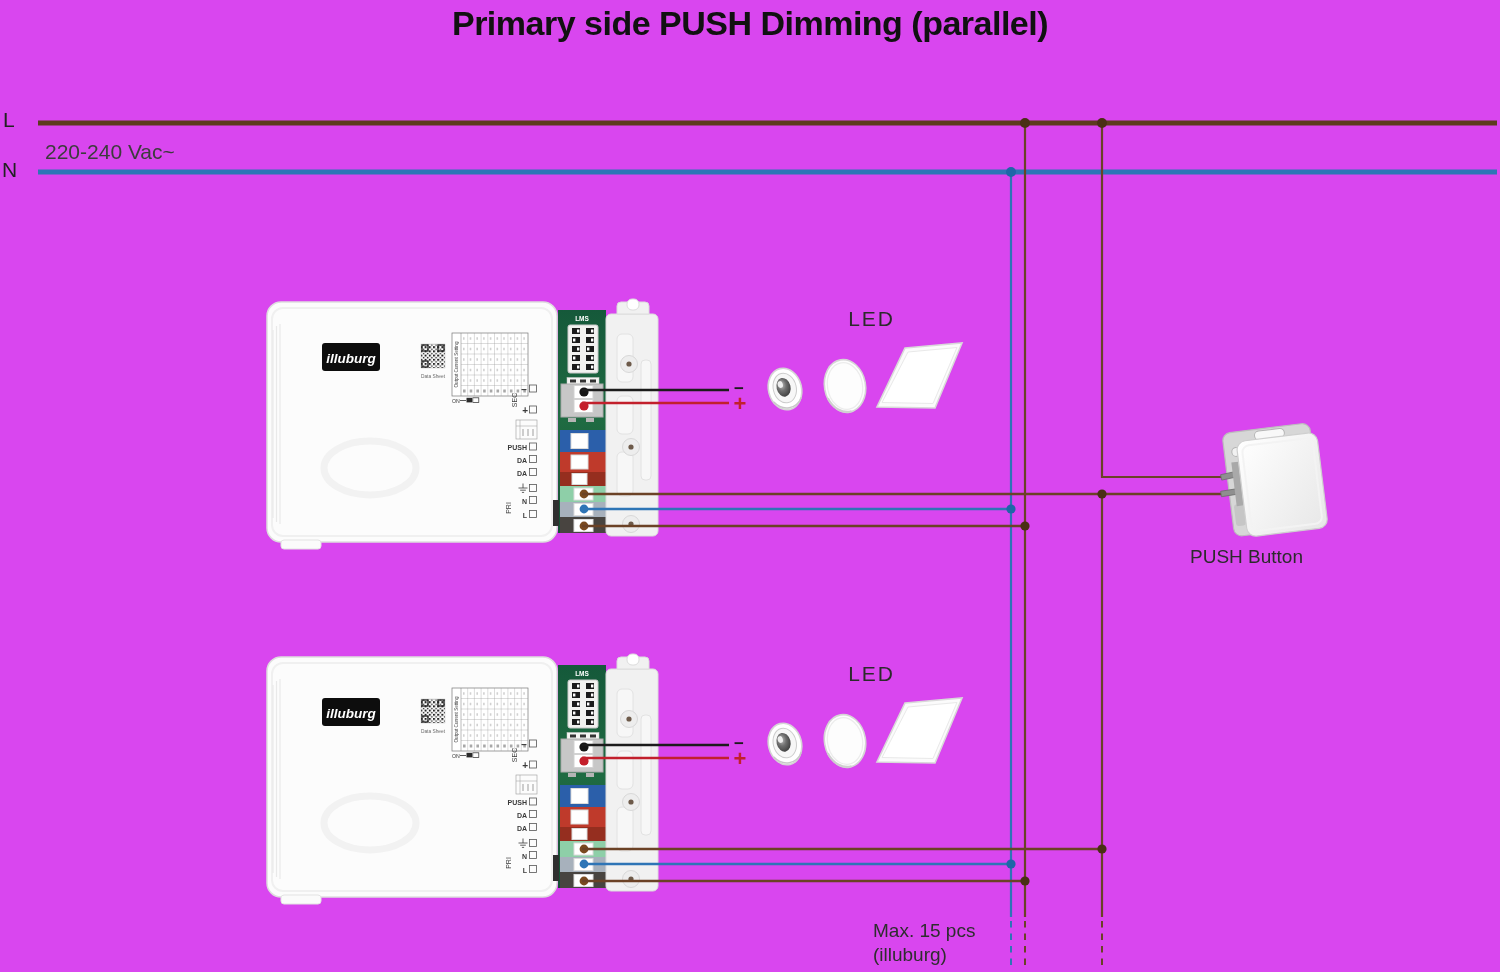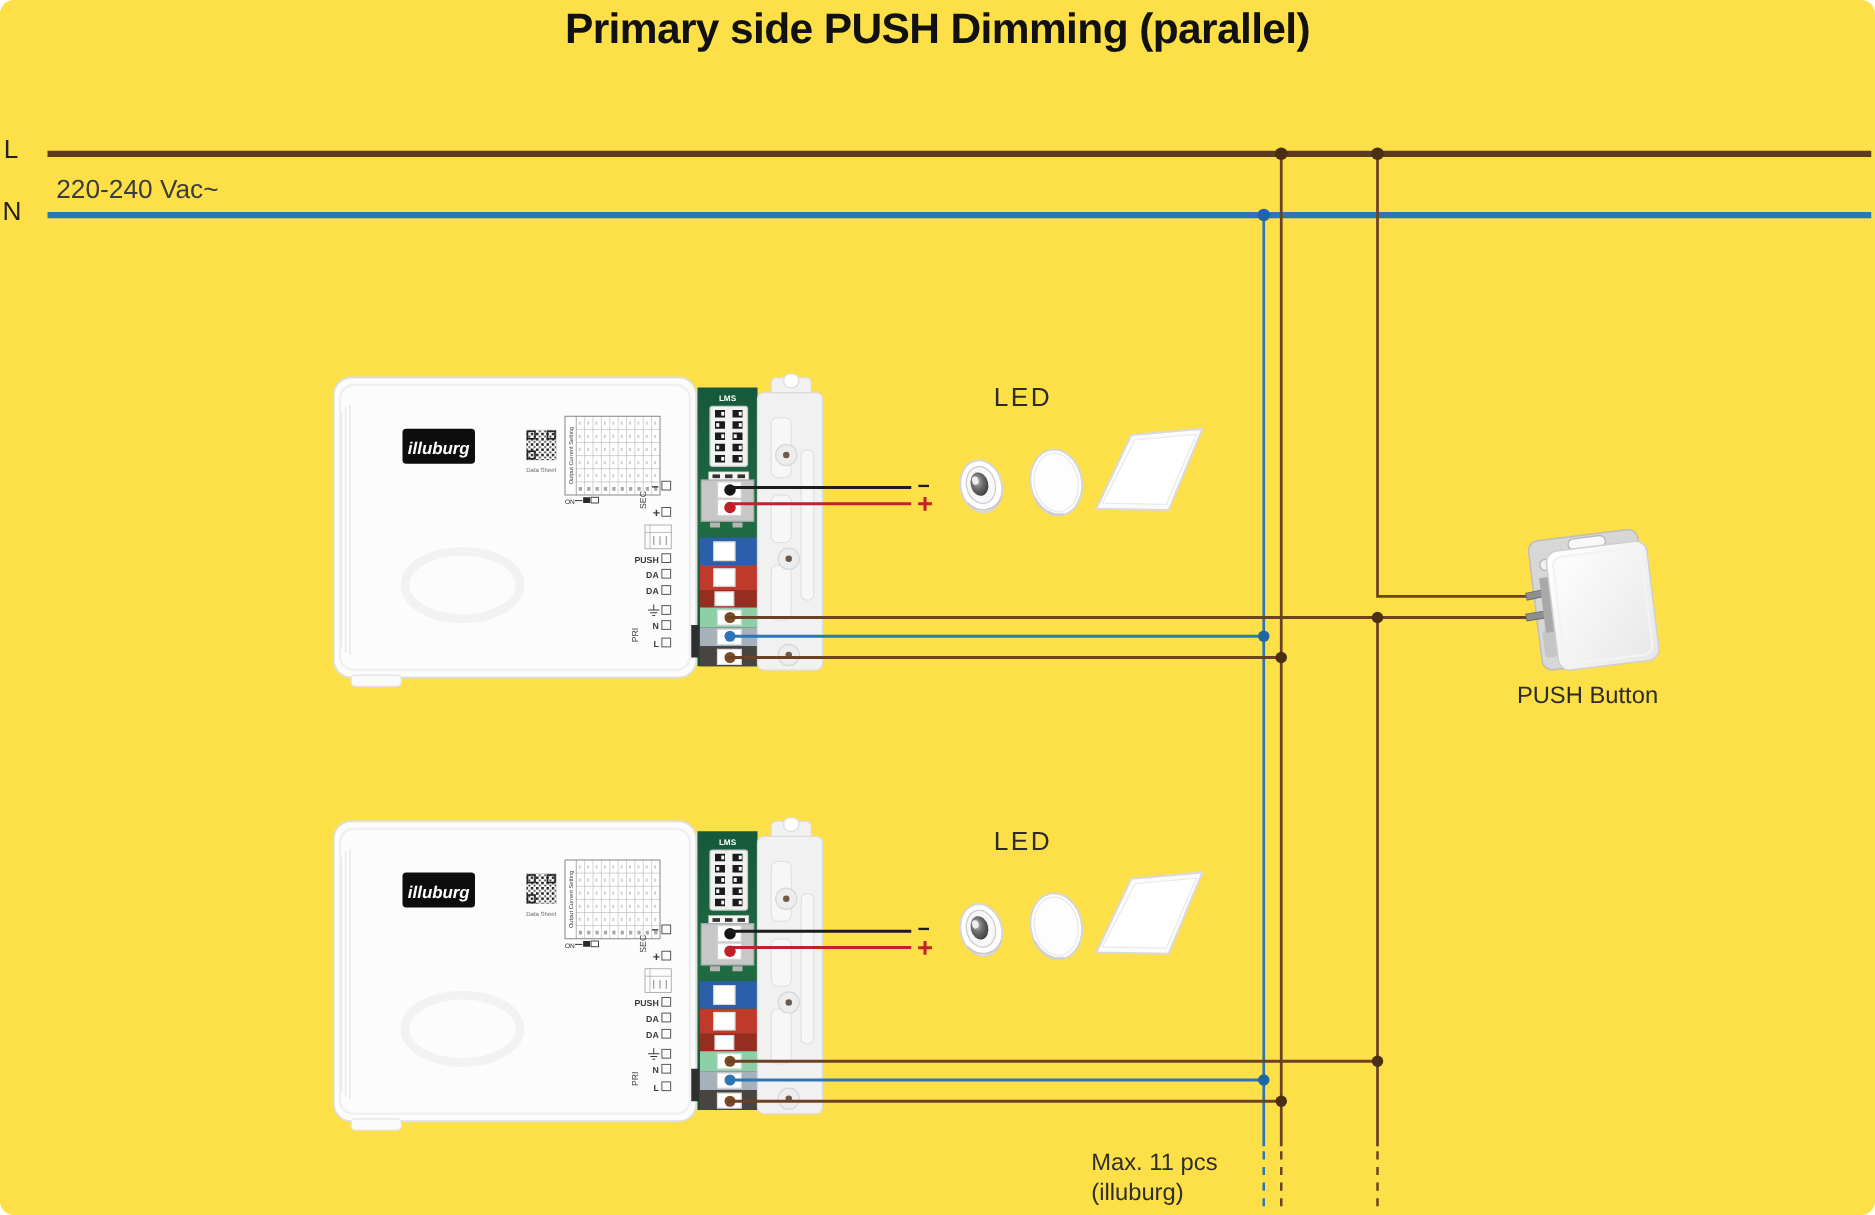--- a/index.html
+++ b/index.html
@@ -1,45 +1,45 @@
 <!DOCTYPE html>
 <html><head>
 <meta charset="utf-8">
 <style>
   html,body{margin:0;padding:0;background:#ffffff;}
-  #stage{position:relative;width:1500px;height:972px;background:#fde047;overflow:hidden;
-         font-family:"Liberation Sans", sans-serif;border-radius:11px;}
+  #stage{position:relative;width:1500px;height:972px;background:#d946ef;overflow:hidden;
+         font-family:"Liberation Sans", sans-serif;}
   .abs{position:absolute;}
   #title{left:0;top:4px;width:1500px;text-align:center;font-size:34px;font-weight:bold;
          color:#111;letter-spacing:-0.5px;}
   .line-label{font-size:21px;color:#222;}
   #voltage{left:45px;top:140px;font-size:21px;color:#3c3c3c;}
-  .led-label{width:100px;text-align:left;font-size:21px;color:#2b2b2b;letter-spacing:2px;}
-  #push-btn-label{left:1190px;top:546px;width:160px;text-align:center;font-size:19px;color:#2b2b2b;}
+  .led-label{width:100px;text-align:right;font-size:21px;color:#2b2b2b;letter-spacing:2px;}
+  #push-btn-label{left:1190px;top:546px;width:160px;font-size:19px;color:#2b2b2b;}
   #note{left:873px;top:919px;font-size:19px;color:#2e2e2e;line-height:24px;}
   svg text{font-family:"Liberation Sans", sans-serif;}
 </style>
 </head>
 <body>
 
 <div id="stage">
 
   <div id="title" class="abs">Primary side PUSH Dimming (parallel)</div>
 
   <div class="abs line-label" style="left:3px;top:108px;">L</div>
   <div class="abs line-label" style="left:2px;top:158px;">N</div>
   <div id="voltage" class="abs">220-240 Vac~</div>
 
   <div class="abs led-label" style="left:795px;top:307px;">LED</div>
   <div class="abs led-label" style="left:795px;top:662px;">LED</div>
 
   <div id="push-btn-label" class="abs">PUSH Button</div>
 
   <div id="note" class="abs">
-    <div>Max. 11 pcs</div>
+    <div>Max. 15 pcs</div>
     <div>(illuburg)</div>
   </div>
 
   <svg class="abs" style="left:0;top:0;" width="1500" height="972" viewBox="0 0 1500 972">
     <defs>
       <linearGradient id="pcbGrad" x1="0" y1="0" x2="0" y2="1">
         <stop offset="0" stop-color="#15593a"></stop>
           <stop offset="0.5" stop-color="#1f6b42"></stop>
           <stop offset="1" stop-color="#144f33"></stop>
       </linearGradient>

